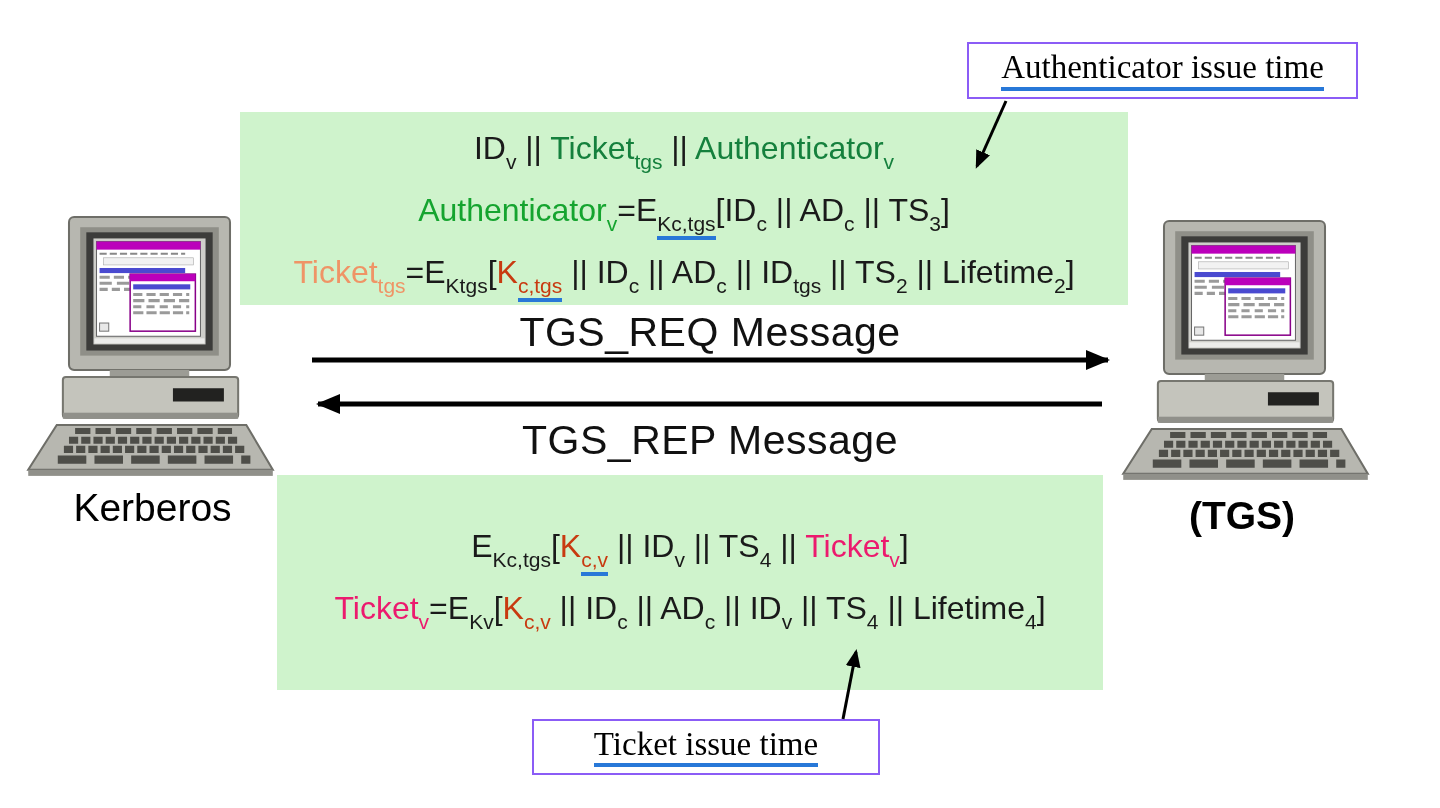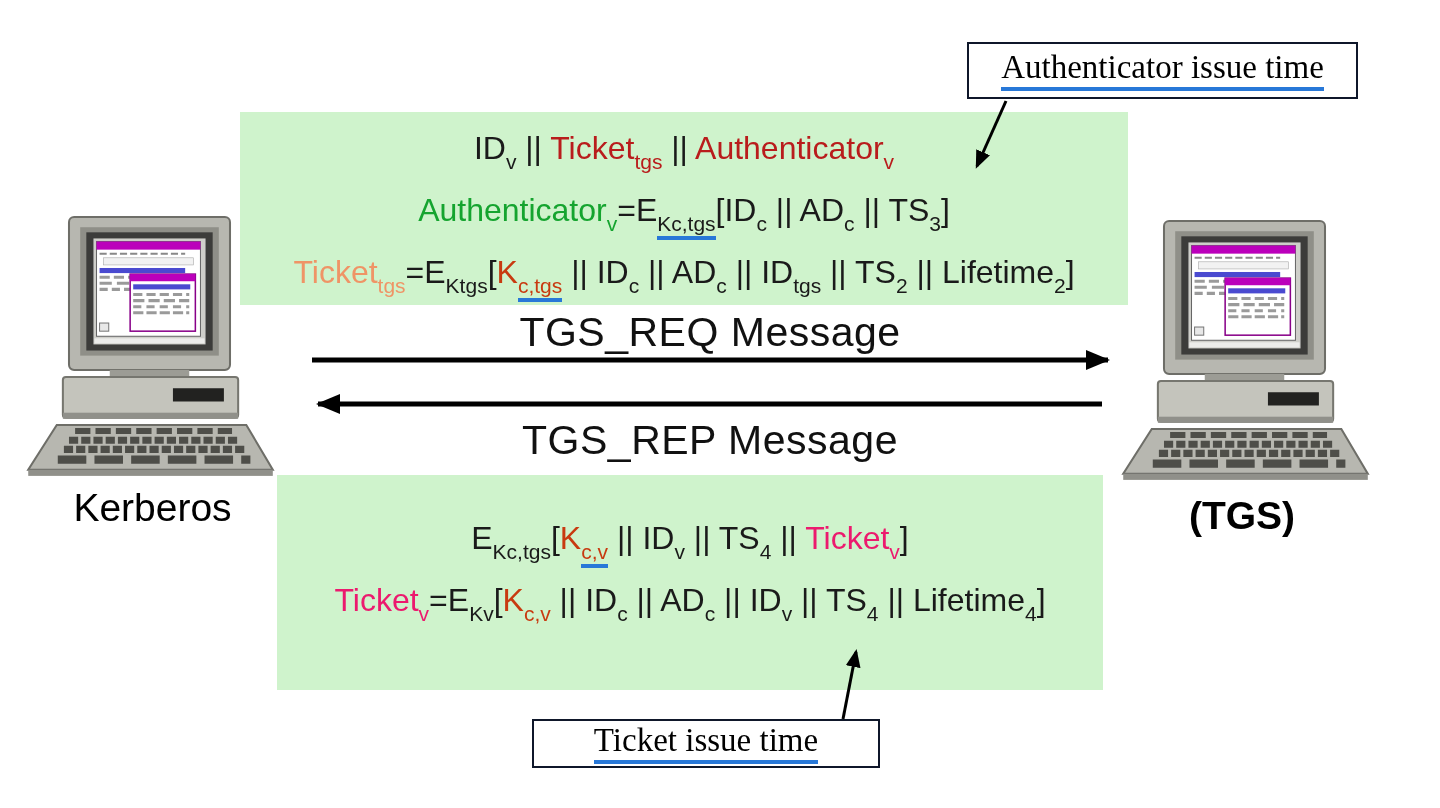--- a/index.html
+++ b/index.html
@@ -2,36 +2,36 @@
 <html><head>
 <meta charset="utf-8">
 <style>
   html,body { margin:0; padding:0; background:#ffffff; }
   .canvas {
     position:relative; width:1440px; height:808px; overflow:hidden;
     background:#ffffff; font-family:"Liberation Sans", sans-serif; color:#1a1a1a;
   }
   .green-box { position:absolute; background:#cff3cc; }
   #top-box    { left:240px; top:112px; width:888px; height:193px; padding-top:5px; box-sizing:border-box; }
-  #bottom-box { left:277px; top:475px; width:826px; height:215px; padding-top:32px; box-sizing:border-box; }
+  #bottom-box { left:277px; top:475px; width:826px; height:215px; padding-top:40px; box-sizing:border-box; }
   .fline {
     height:62px; line-height:62px; text-align:center;
     font-size:32px; white-space:pre; overflow:visible;
   }
   .fline .seg { display:inline; }
   .sub { font-size:21px; position:relative; top:10px; }
   .sub.u { border-bottom:4px solid #2878d8; padding-bottom:1px; }
 
   .callout {
-    position:absolute; background:#ffffff; border:2px solid #0f172a;
+    position:absolute; background:#ffffff; border:2px solid #8b5cf6;
     display:flex; align-items:center; justify-content:center; box-sizing:border-box;
     font-family:"Liberation Serif", serif; font-size:33px; color:#000;
   }
   #auth-callout   { left:967px; top:42px;  width:391px; height:57px; }
-  #ticket-callout { left:532px; top:719px; width:348px; height:49px; }
+  #ticket-callout { left:532px; top:719px; width:348px; height:56px; }
   .callout .ctxt { border-bottom:4px solid #2878d8; padding-bottom:2px; line-height:1.05; }
 
   .msg {
     position:absolute; left:310px; width:800px; text-align:center;
     font-size:41px; color:#111; letter-spacing:0.5px;
   }
   #req-label { top:309px; }
   #rep-label { top:417px; }
 
   .node-label { position:absolute; text-align:center; font-size:39px; line-height:58px; color:#000; }
@@ -80,21 +80,21 @@
         <line x1="52" y1="212" x2="206" y2="212" stroke="#4e4e49" stroke-width="6" stroke-dasharray="15 5"></line>
         <line x1="46" y1="221" x2="212" y2="221" stroke="#4e4e49" stroke-width="7" stroke-dasharray="9 3"></line>
         <line x1="41" y1="230" x2="218" y2="230" stroke="#4e4e49" stroke-width="7" stroke-dasharray="9 3"></line>
         <line x1="35" y1="240" x2="224" y2="240" stroke="#4e4e49" stroke-width="8" stroke-dasharray="28 8"></line>
         <rect x="6" y="250" width="240" height="6" fill="#90908a"></rect>
       </symbol>
     </defs>
   </svg>
 
   <div class="green-box" id="top-box">
-    <div class="fline"><span class="seg"><span>ID</span><span class="sub">v</span></span><span class="seg"><span> || </span></span><span class="seg" style="color: #b91c1c;"><span>Ticket</span><span class="sub">tgs</span></span><span class="seg"><span> || </span></span><span class="seg" style="color: #b91c1c;"><span>Authenticator</span><span class="sub">v</span></span></div>
+    <div class="fline"><span class="seg"><span>ID</span><span class="sub">v</span></span><span class="seg"><span> || </span></span><span class="seg" style="color: #15803d;"><span>Ticket</span><span class="sub">tgs</span></span><span class="seg"><span> || </span></span><span class="seg" style="color: #15803d;"><span>Authenticator</span><span class="sub">v</span></span></div>
     <div class="fline"><span class="seg" style="color: rgb(21, 164, 47);"><span>Authenticator</span><span class="sub">v</span></span><span class="seg"><span>=E</span><span class="sub u" style="border-bottom-color: rgb(40, 120, 216);">Kc,tgs</span></span><span class="seg"><span>[ID</span><span class="sub">c</span></span><span class="seg"><span> || AD</span><span class="sub">c</span></span><span class="seg"><span> || TS</span><span class="sub">3</span></span><span class="seg"><span>]</span></span></div>
     <div class="fline"><span class="seg" style="color: rgb(239, 148, 102);"><span>Ticket</span><span class="sub">tgs</span></span><span class="seg"><span>=E</span><span class="sub">Ktgs</span></span><span class="seg"><span>[</span></span><span class="seg" style="color: rgb(200, 58, 16);"><span>K</span><span class="sub u" style="border-bottom-color: rgb(40, 120, 216);">c,tgs</span></span><span class="seg"><span> || ID</span><span class="sub">c</span></span><span class="seg"><span> || AD</span><span class="sub">c</span></span><span class="seg"><span> || ID</span><span class="sub">tgs</span></span><span class="seg"><span> || TS</span><span class="sub">2</span></span><span class="seg"><span> || Lifetime</span><span class="sub">2</span></span><span class="seg"><span>]</span></span></div>
   </div>
 
   <div class="green-box" id="bottom-box">
     <div class="fline"><span class="seg"><span>E</span><span class="sub">Kc,tgs</span></span><span class="seg"><span>[</span></span><span class="seg" style="color: rgb(200, 58, 16);"><span>K</span><span class="sub u" style="border-bottom-color: rgb(40, 120, 216);">c,v</span></span><span class="seg"><span> || ID</span><span class="sub">v</span></span><span class="seg"><span> || TS</span><span class="sub">4</span></span><span class="seg"><span> || </span></span><span class="seg" style="color: rgb(236, 26, 110);"><span>Ticket</span><span class="sub">v</span></span><span class="seg"><span>]</span></span></div>
     <div class="fline"><span class="seg" style="color: rgb(236, 26, 110);"><span>Ticket</span><span class="sub">v</span></span><span class="seg"><span>=E</span><span class="sub">Kv</span></span><span class="seg"><span>[</span></span><span class="seg" style="color: rgb(200, 58, 16);"><span>K</span><span class="sub">c,v</span></span><span class="seg"><span> || ID</span><span class="sub">c</span></span><span class="seg"><span> || AD</span><span class="sub">c</span></span><span class="seg"><span> || ID</span><span class="sub">v</span></span><span class="seg"><span> || TS</span><span class="sub">4</span></span><span class="seg"><span> || Lifetime</span><span class="sub">4</span></span><span class="seg"><span>]</span></span></div>
   </div>
 
   <div class="callout" id="auth-callout">

